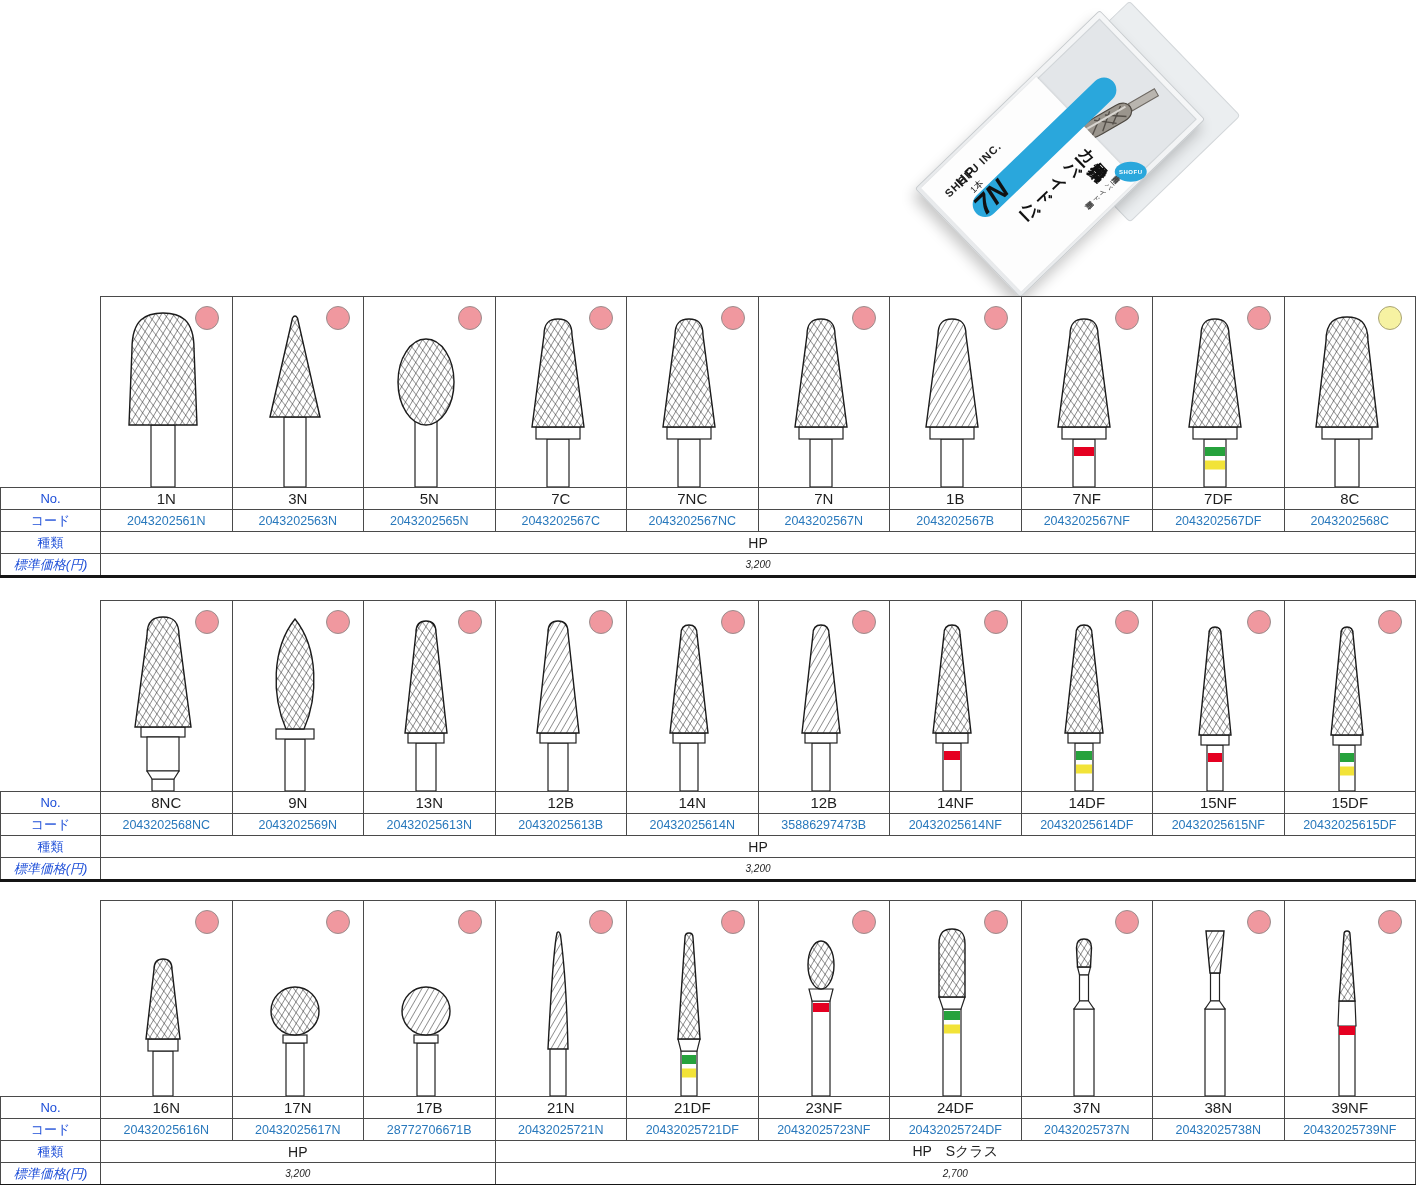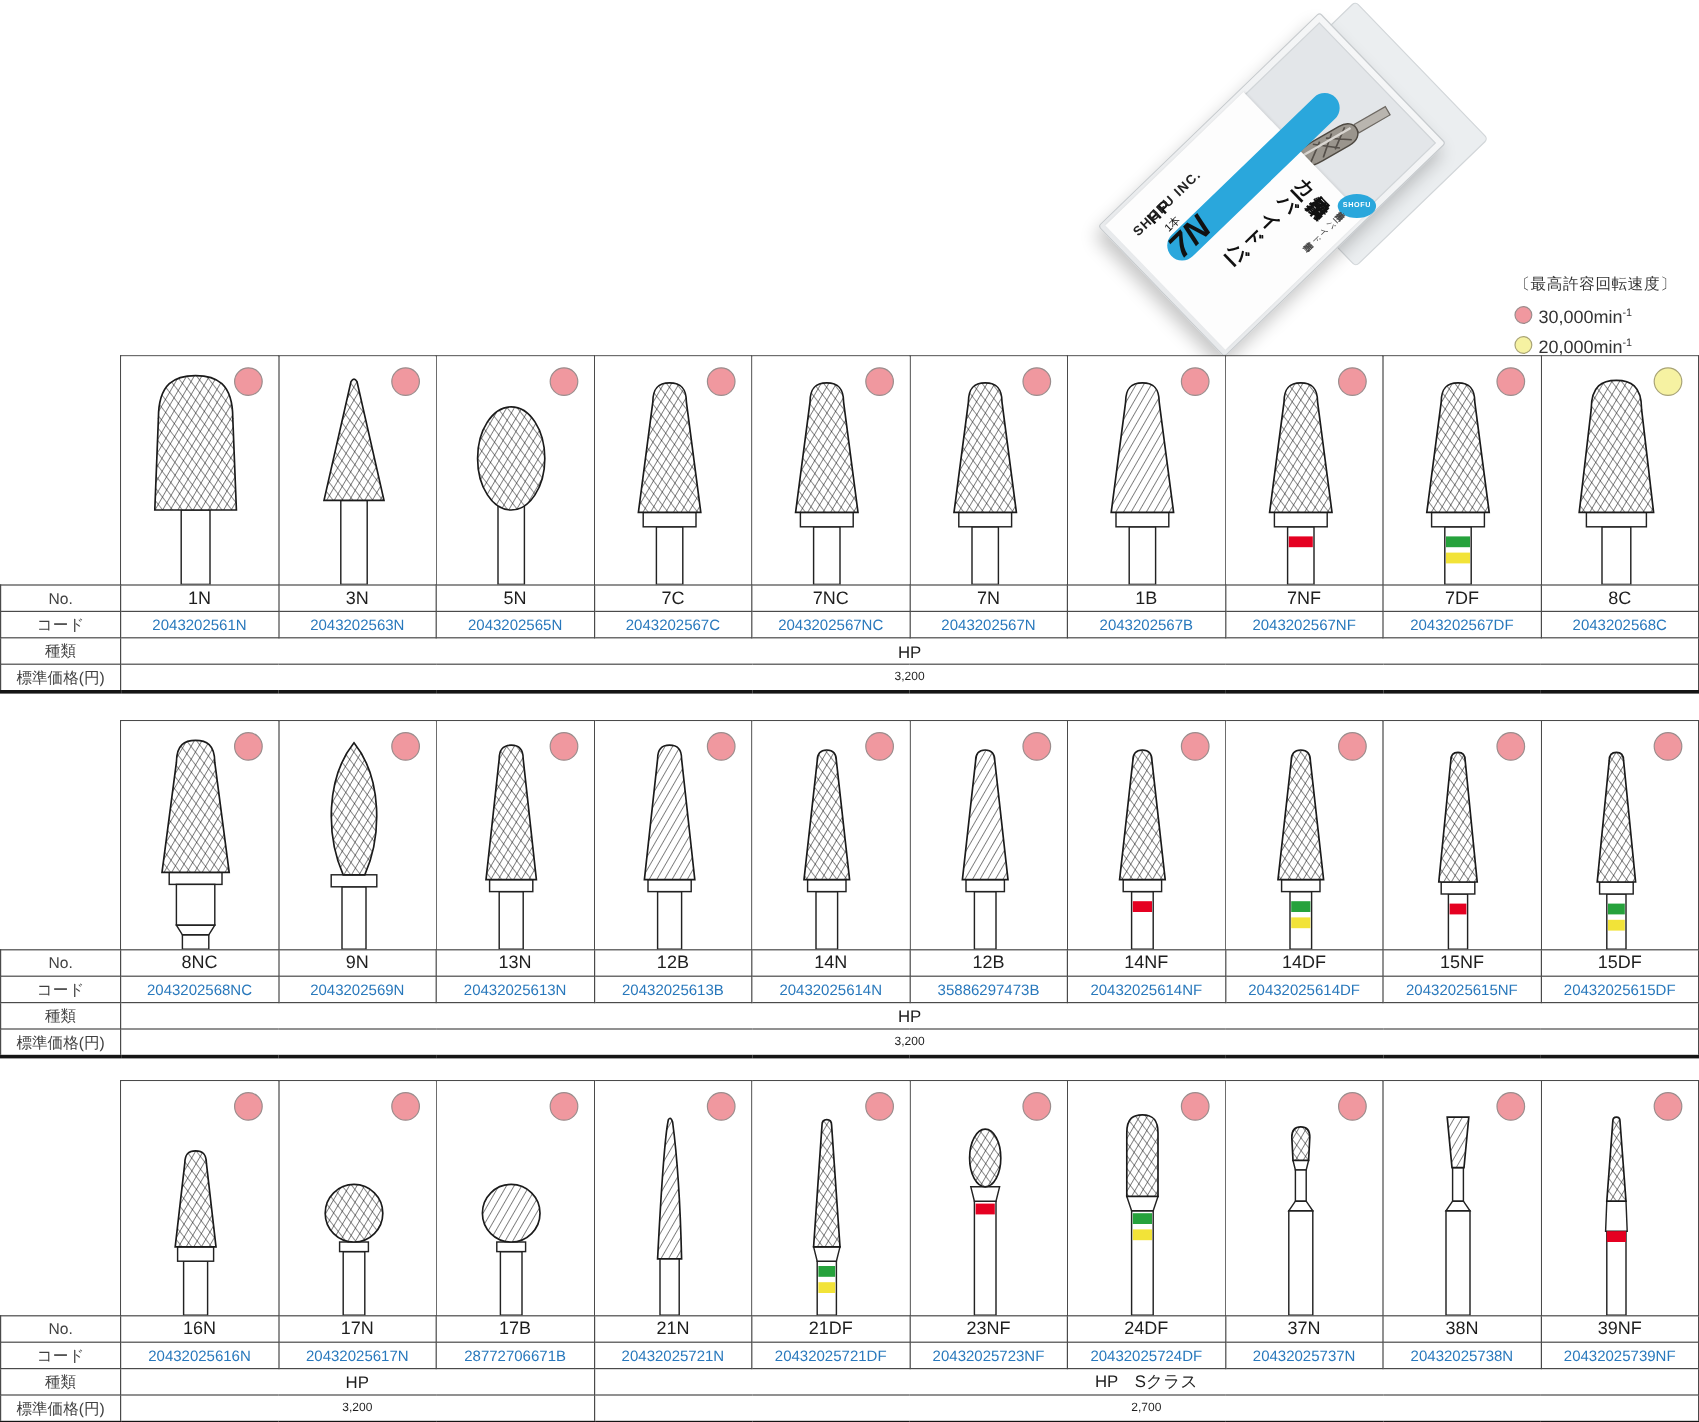--- a/index.html
+++ b/index.html
@@ -32,27 +32,27 @@
   .pkg-hp-main{font-size:14px;font-weight:bold;color:#111;letter-spacing:2px;}
   .pkg-hp-sub{font-size:9px;color:#111;}
   .pkg-brand{position:absolute;left:-14px;bottom:44px;transform:rotate(-90deg);font-size:11px;font-weight:bold;color:#222;letter-spacing:1px;}
   .pkg-logo{position:absolute;right:-6px;top:-12px;width:32px;height:20px;background:var(--accent);border-radius:50%;transform:rotate(-46deg);display:flex;align-items:center;justify-content:center;}
   .pkg-logo span{color:#fff;font-size:6px;font-weight:bold;letter-spacing:0.5px;}
 
   
   .ptable{position:absolute;left:0;border-collapse:collapse;table-layout:fixed;width:1415px;}
   .ptable td{border:1px solid #4a4a4a;padding:0;margin:0;text-align:center;vertical-align:middle;background:#fff;}
   .ptable td.blank{border:none;background:transparent;}
-  .ptable tr:last-child td{border-bottom:3px solid #151515;}
+  .ptable tr:last-child td{border-bottom:3px solid #151515;font-style:italic;}
   .bur-cell{position:relative;}
   .bur-wrap{position:relative;display:block;}
   .dot{position:absolute;top:9px;right:13px;width:22px;height:22px;border-radius:50%;border:1px solid #9b8d8d;z-index:2;}
   .dot.pink{background:var(--pink);}
   .dot.yellow{background:var(--yellow);border-color:#a9a477;}
-  .rl{background:#efefef;font-size:13px;color:#404040;}
+  .rl{background:#efefef;font-size:13px;color:#1d4ed8;}
   .no-cell{font-size:15px;color:#1e1e1e;height:21px;}
   .code-cell{font-size:12.5px;color:var(--code);height:21px;}
   .kind-cell{font-size:14px;color:#1e1e1e;height:21px;}
   .price-cell{font-size:10px;color:#1e1e1e;height:21px;}
   .trow{height:21px;}
 </style>
 </head>
 <body>
 
 <div class="stage">
@@ -82,31 +82,20 @@
           <div class="pkg-hp">
             <span class="pkg-hp-main">HP</span>
             <span class="pkg-hp-sub">1本</span>
           </div>
           <div class="pkg-brand">SHOFU INC.</div>
         </div>
       </div>
     </div>
   </div>
 
-  <div class="legend">
-    <div class="legend-title">〔最高許容回転速度〕</div>
-    <div class="legend-item">
-      <span class="ldot pink"></span>
-      <span><span>30,000min</span><sup class="sup">-1</sup></span>
-    </div>
-    <div class="legend-item">
-      <span class="ldot yellow"></span>
-      <span><span>20,000min</span><sup class="sup">-1</sup></span>
-    </div>
-  </div>
 
   <div id="tables">
       <table class="ptable" style="top: 296px;">
         <colgroup>
           <col style="width:100px">
           <col style="width:131.5px">
           <col style="width:131.5px">
           <col style="width:131.5px">
           <col style="width:131.5px">
           <col style="width:131.5px">

